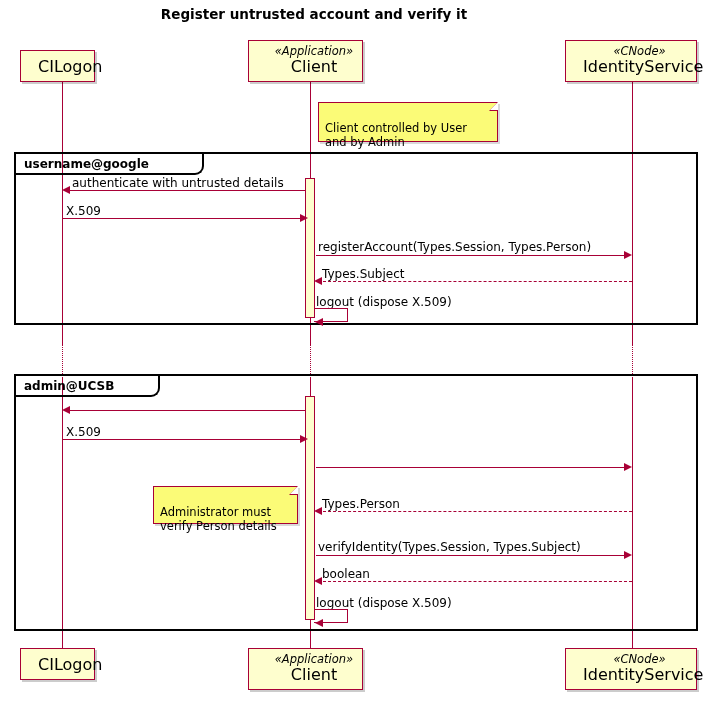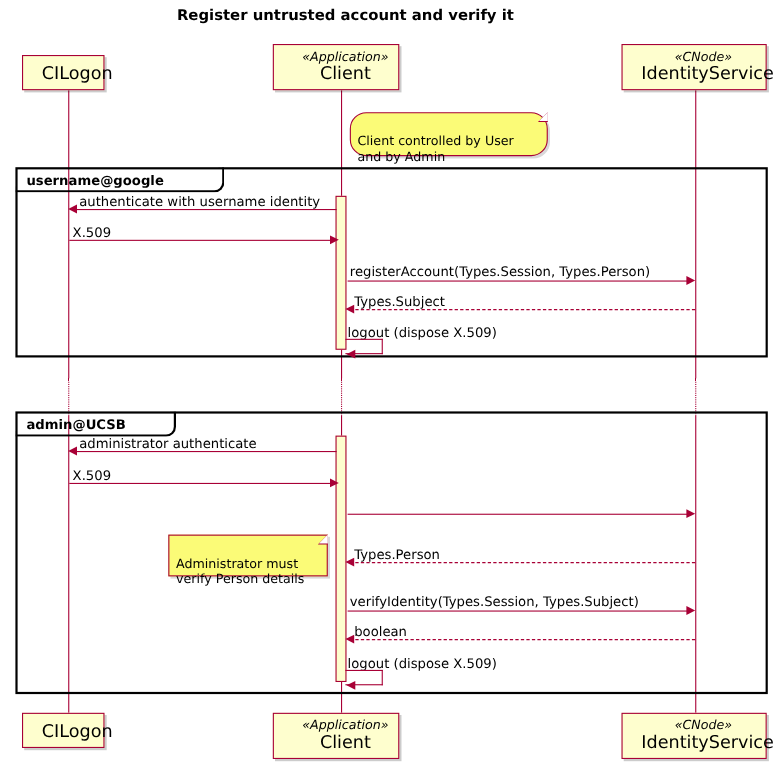--- a/index.html
+++ b/index.html
@@ -191,36 +191,36 @@
   <div class="participant" style="left:248px; top:648px; width:115px; height:42px;">
     <span class="stereo">«Application»</span>
     <span class="pname">Client</span>
   </div>
 
   <div class="participant" style="left:565px; top:648px; width:132px; height:42px;">
     <span class="stereo">«CNode»</span>
     <span class="pname">IdentityService</span>
   </div>
 
-  <div class="note" style="left:318px; top:102px; width:180px; height:40px;border-radius:15px;">
+  <div class="note" style="left:318px; top:102px; width:180px; height:40px;">
     <span>Client controlled by User
 and by Admin</span>
   </div>
   <div class="note-fold" style="left:489px; top:102px;"></div>
   <div class="note-fold-inner" style="left:490px; top:102px;"></div>
 
   <div class="group" style="left:14px; top:152px; width:684px; height:173px;"></div>
   <div class="group-tab" style="left:14px; top:152px; width:190px; height:23px;"></div>
   <div class="group-label" style="left:24px; top:157px;">username@google</div>
 
   <div class="activation" style="left:305px; top:178px; width:10px; height:140px;"></div>
 
   <div class="arrow-line" style="left:66px; top:190px; width:240px;"></div>
   <div class="arrow-head left" style="left:62px; top:186px;"></div>
-  <div class="msg-label" style="left:72px; top:176px;">authenticate with username identity</div>
+  <div class="msg-label" style="left:72px; top:176px;">authenticate with untrusted details</div>
 
   <div class="arrow-line" style="left:63px; top:218px; width:238px;"></div>
   <div class="arrow-head right" style="left:300px; top:214px;"></div>
   <div class="msg-label" style="left:66px; top:204px;">X.509</div>
 
   <div class="arrow-line" style="left:316px; top:255px; width:311px;"></div>
   <div class="arrow-head right" style="left:624px; top:251px;"></div>
   <div class="msg-label" style="left:318px; top:240px;">registerAccount(Types.Session, Types.Person)</div>
 
   <div class="arrow-line dashed" style="left:318px; top:281px; width:314px;"></div>
@@ -232,21 +232,20 @@
   <div class="arrow-head left" style="left:315px; top:318px;"></div>
 
   <div class="group" style="left:14px; top:374px; width:684px; height:257px;"></div>
   <div class="group-tab" style="left:14px; top:374px; width:146px; height:23px;"></div>
   <div class="group-label" style="left:24px; top:379px;">admin@UCSB</div>
 
   <div class="activation" style="left:305px; top:396px; width:10px; height:224px;"></div>
 
   <div class="arrow-line" style="left:66px; top:410px; width:240px;"></div>
   <div class="arrow-head left" style="left:62px; top:406px;"></div>
-  <div class="msg-label" style="left:72px; top:396px;">administrator authenticate</div>
 
   <div class="arrow-line" style="left:63px; top:439px; width:238px;"></div>
   <div class="arrow-head right" style="left:300px; top:435px;"></div>
   <div class="msg-label" style="left:66px; top:425px;">X.509</div>
 
   <div class="arrow-line" style="left:316px; top:467px; width:311px;"></div>
   <div class="arrow-head right" style="left:624px; top:463px;"></div>
 
   <div class="note" style="left:153px; top:486px; width:145px; height:38px;">
     <span>Administrator must

